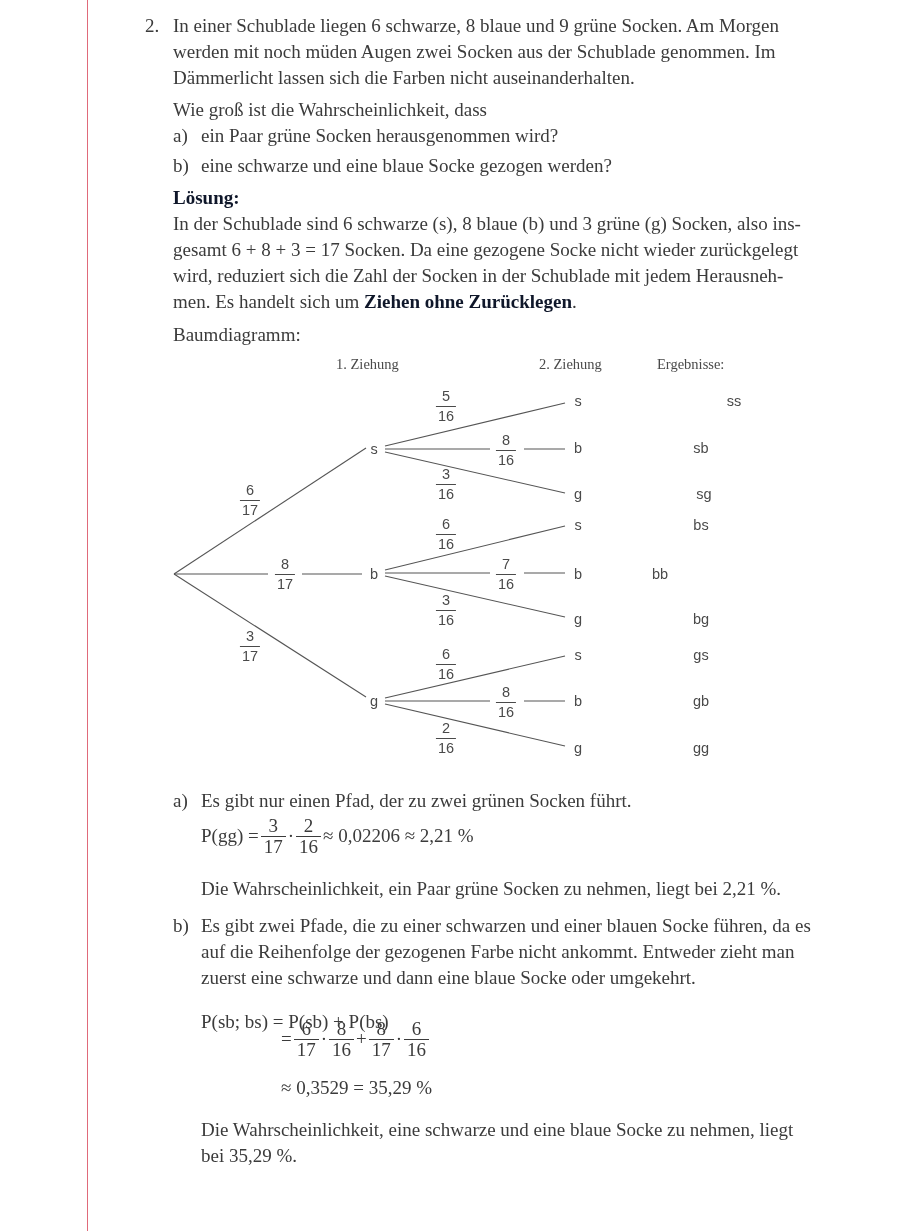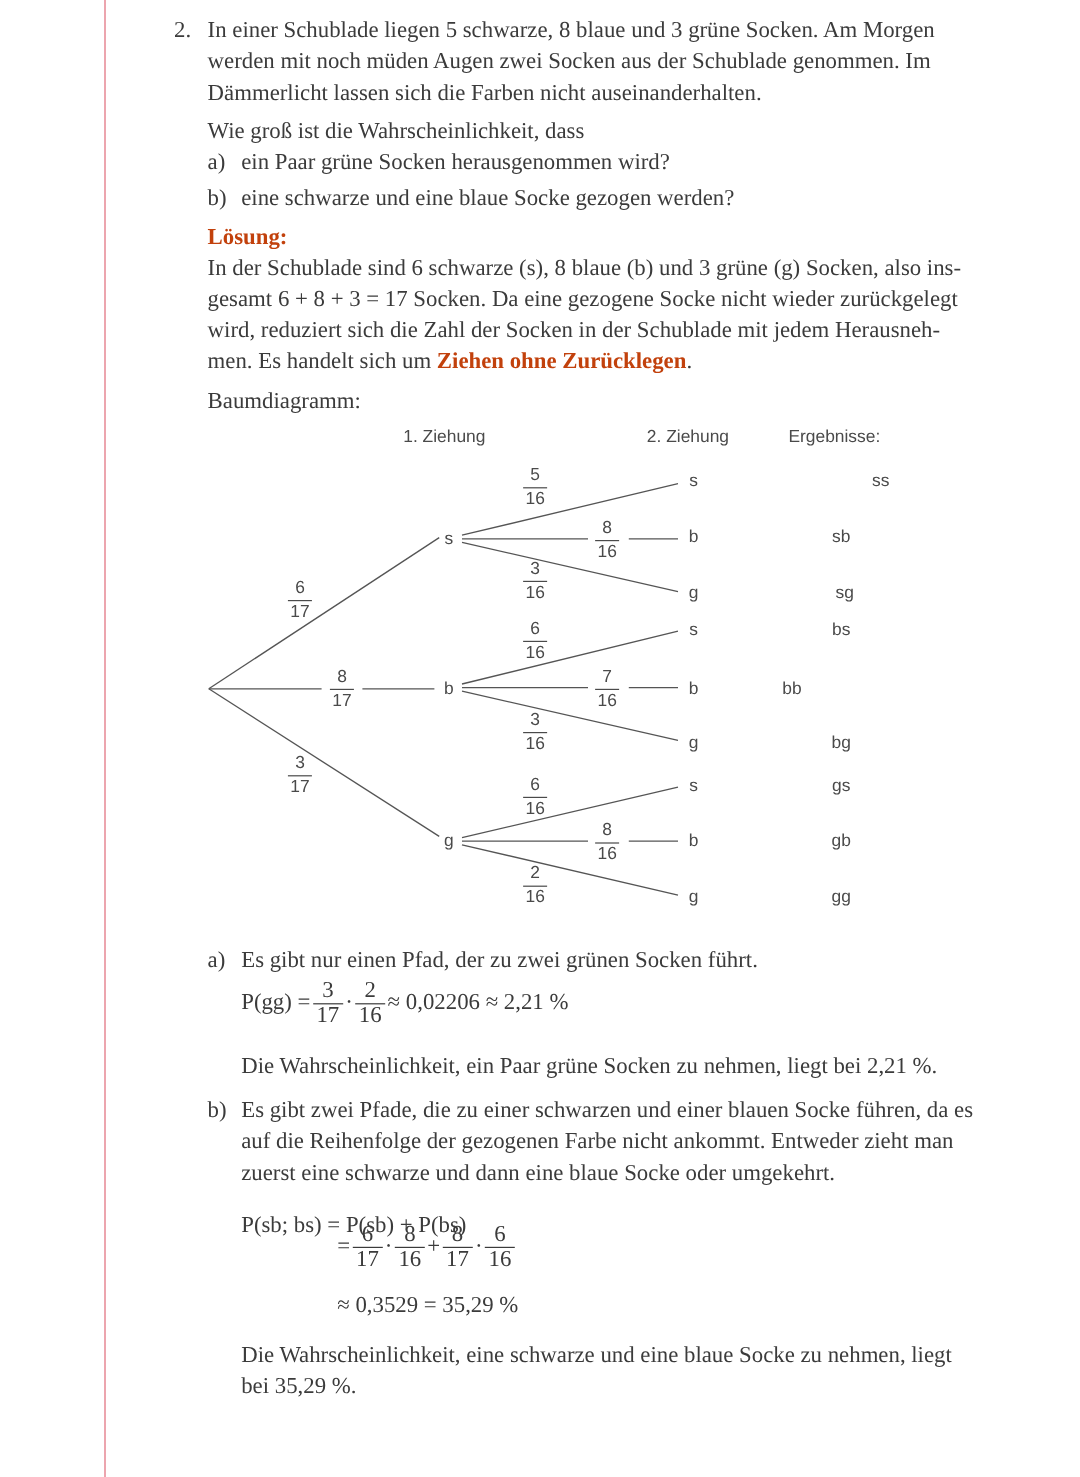--- a/index.html
+++ b/index.html
@@ -1,43 +1,43 @@
 <!DOCTYPE html>
 <html><head>
 <meta charset="utf-8">
 <style>
   html, body { margin: 0; padding: 0; background: #ffffff; }
   body { width: 900px; height: 1231px; position: relative; overflow: hidden; color: #3a3a3a; }
   .margin-line { position: absolute; left: 87px; top: 0; width: 1px; height: 1231px; background: #e06a7a; }
   .serif { font-family: "Liberation Serif", "DejaVu Serif", serif; font-size: 19px; line-height: 24.5px; color: #3b3b3b; }
   .sans { font-family: "Liberation Sans", "DejaVu Sans", sans-serif; font-size: 14.5px; color: #4a4a4a; }
-  .abs { position: absolute; }
+  .abs { position: absolute; font-family: Liberation Serif, serif; }
   .num { position: absolute; left: 145px; top: 14px; }
   .p { position: absolute; left: 173px; width: 720px; white-space: nowrap; }
   .ind { position: absolute; left: 173px; }
   .ind .lbl { position: absolute; left: 0; }
   .ind .txt { position: absolute; left: 28px; white-space: nowrap; }
-  b { font-weight: bold; color: #c2410c; }
+  b { font-weight: bold; color: #0f172a; }
   
   .frac { position: absolute; display: inline-flex; flex-direction: column; align-items: center; transform: translateX(-50%); }
   .frac .n, .frac .d { display: block; line-height: 17px; padding: 0 2px; }
   .frac .bar { display: block; width: 100%; height: 1px; background: #4a4a4a; margin: 1px 0; }
   .mfrac { display: inline-flex; flex-direction: column; align-items: center; vertical-align: middle; margin: 0 2px; }
   .mfrac .n, .mfrac .d { line-height: 20px; padding: 0 3px; }
   .mfrac .bar { width: 100%; height: 1px; background: #3b3b3b; }
   .node { position: absolute; transform: translate(-50%, -50%); }
   svg.tree { position: absolute; left: 0; top: 0; }
 </style>
 </head>
 <body>
 
 <div class="margin-line"></div>
 
 <div class="serif num">2.</div>
-<div class="serif p" style="top:14px">In einer Schublade liegen 5 schwarze, 8 blaue und 3 grüne Socken. Am Morgen</div>
+<div class="serif p" style="top:14px">In einer Schublade liegen 6 schwarze, 8 blaue und 9 grüne Socken. Am Morgen</div>
 <div class="serif p" style="top:40px">werden mit noch müden Augen zwei Socken aus der Schublade genommen. Im</div>
 <div class="serif p" style="top:66px">Dämmerlicht lassen sich die Farben nicht auseinanderhalten.</div>
 <div class="serif p" style="top:98px">Wie groß ist die Wahrscheinlichkeit, dass</div>
 <div class="serif ind" style="top:124px">
   <span class="lbl">a)</span>
   <span class="txt">ein Paar grüne Socken herausgenommen wird?</span>
 </div>
 <div class="serif ind" style="top:154px">
   <span class="lbl">b)</span>
   <span class="txt">eine schwarze und eine blaue Socke gezogen werden?</span>

